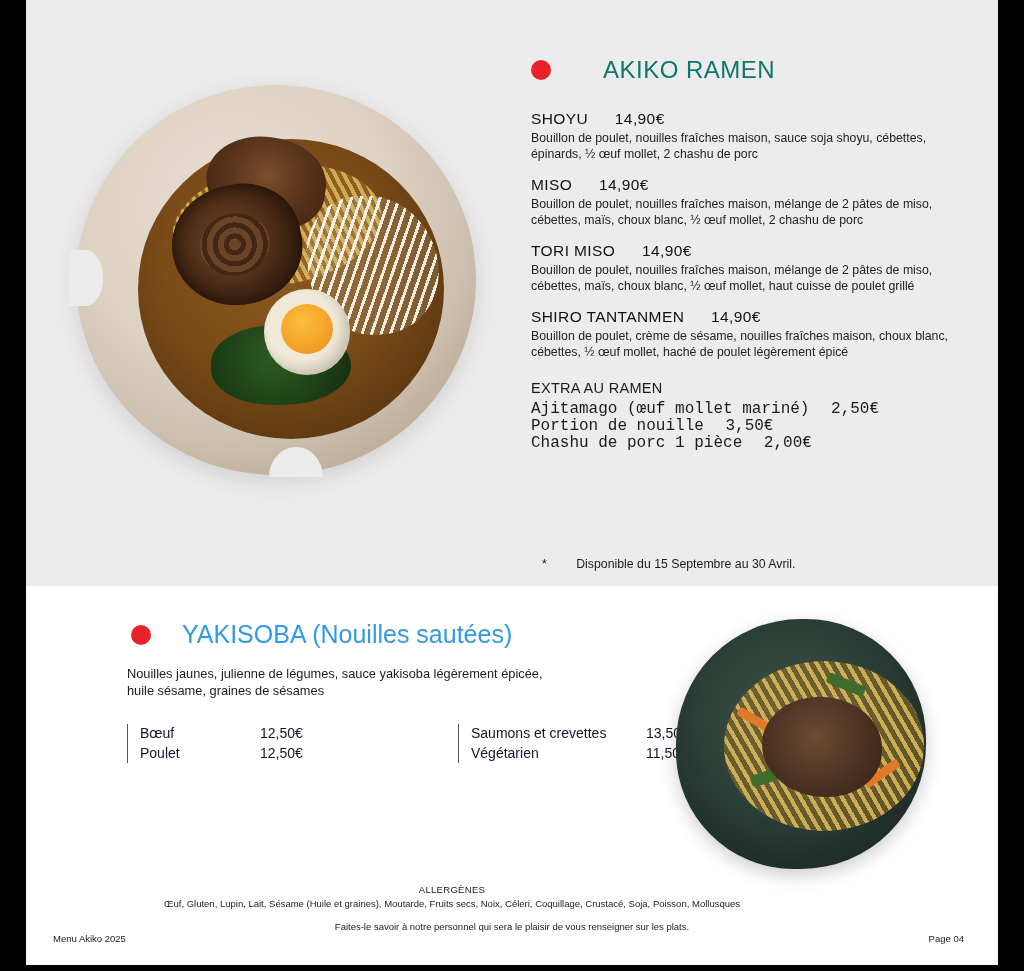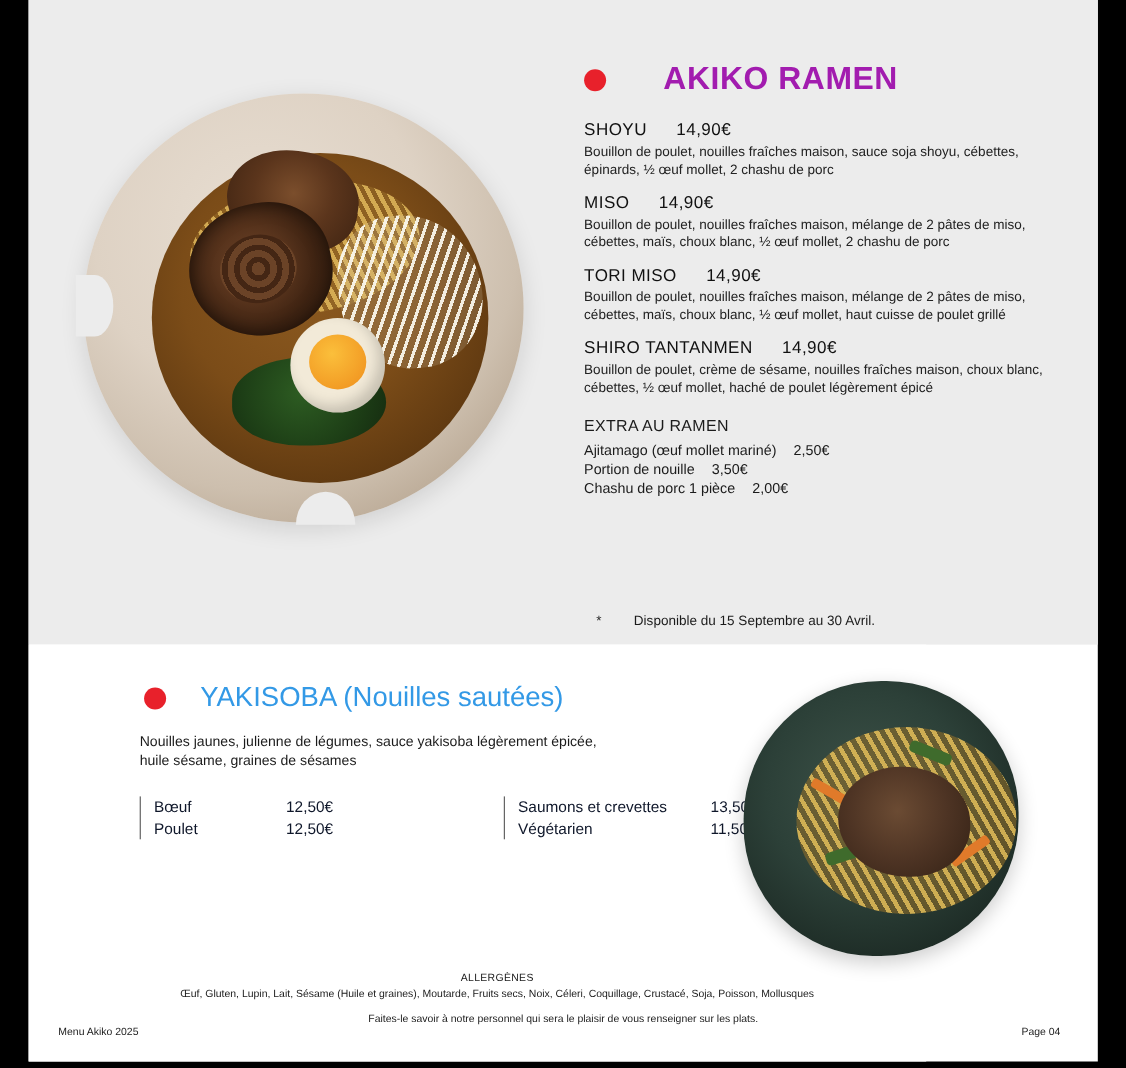--- a/index.html
+++ b/index.html
@@ -163,24 +163,24 @@
   }
   .head-row {
     position: absolute;
     left: 505px;
     top: 56px;
     display: flex;
     align-items: center;
     gap: 52px;
   }
   .section-title {
-    font-size: 29px;
+    font-size: 24px;
     letter-spacing: .5px;
-    color: #a21caf;
-    font-weight: 700;
+    color: #0f766e;
+    font-weight: 400;
   }
   .menu-body {
     position: absolute;
     left: 505px;
     top: 110px;
     width: 420px;
     color: #1b1b1b;
   }
   .item { margin-bottom: 14px; }
   .item-head {
@@ -195,22 +195,23 @@
     color: #222;
     margin-top: 3px;
   }
   .extras-title {
     font-size: 14.5px;
     letter-spacing: .3px;
     margin-top: 20px;
     margin-bottom: 5px;
   }
   .extra-line {
-    font-size: 13px;
+    font-size: 16px;
     line-height: 17px;
+    font-family: Liberation Mono, monospace;
   }
   .extra-line .price { margin-left: 12px; }
   .footnote {
     position: absolute;
     left: 516px;
     top: 557px;
     font-size: 12.3px;
     color: #1b1b1b;
   }
   .footnote .star { margin-right: 26px; }

